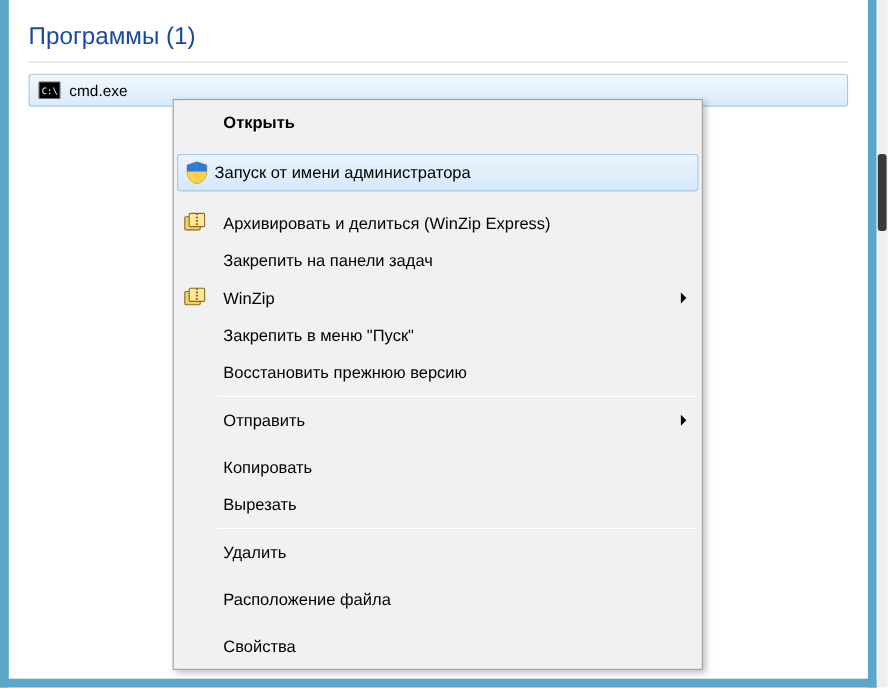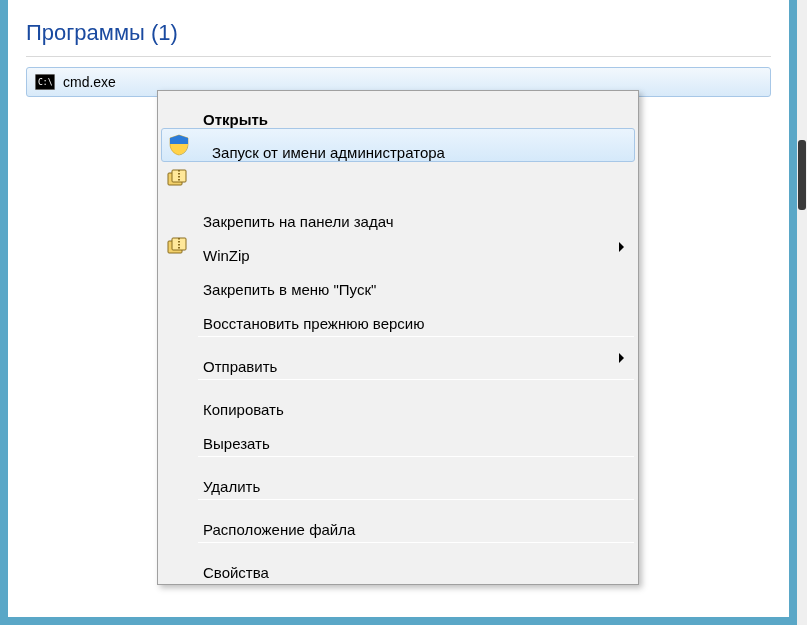--- a/index.html
+++ b/index.html
@@ -65,35 +65,35 @@
     }
     .icon-gutter {
       position: absolute;
       top: 3px; bottom: 3px; left: 2px;
       width: 33px;
       background: #f1f1f1;
     }
     .ctx-item {
       position: relative;
       display: flex;
-      align-items: flex-end;
+      align-items: center;
       height: 34px;
       padding-left: 43px;
       padding-right: 30px;
       font-size: 15px;
       color: #000;
       cursor: default;
     }
     .ctx-item.bold { font-weight: 700; }
     .ctx-item.highlight {
       background: linear-gradient(#eaf4fd, #d5e9fa);
       border: 1px solid #a7c7e7;
       border-radius: 3px;
-      margin: 0 1px;
-      padding-left: 50px;
+      margin: 12px 1px;
+      padding-left: 33px;
     }
     .ctx-icon {
       position: absolute;
       left: 6px; top: 50%;
       transform: translateY(-50%);
       width: 22px; height: 22px;
     }
     .submenu-arrow {
       position: absolute;
       right: 12px; top: 50%;
@@ -157,20 +157,21 @@
   </div>
 
   <div class="ctx-item">
     <span class="ctx-icon">
       <svg viewBox="0 0 22 22">
         <rect x="2" y="5" width="14" height="12" rx="1" fill="#f2d06b" stroke="#8a6d1f"></rect>
         <rect x="6" y="2" width="14" height="12" rx="1" fill="#ffe89a" stroke="#8a6d1f"></rect>
         <line x1="13" y1="2" x2="13" y2="14" stroke="#8a6d1f" stroke-width="2" stroke-dasharray="1.5 1.5"></line>
       </svg>
     </span>
+    <span>Архивировать и делиться (WinZip Express)</span>
   </div>
 
   <div class="ctx-item">
     <span>Закрепить на панели задач</span>
   </div>
 
   <div class="ctx-item">
     <span class="ctx-icon">
       <svg viewBox="0 0 22 22">
         <rect x="2" y="5" width="14" height="12" rx="1" fill="#f2d06b" stroke="#8a6d1f"></rect>

